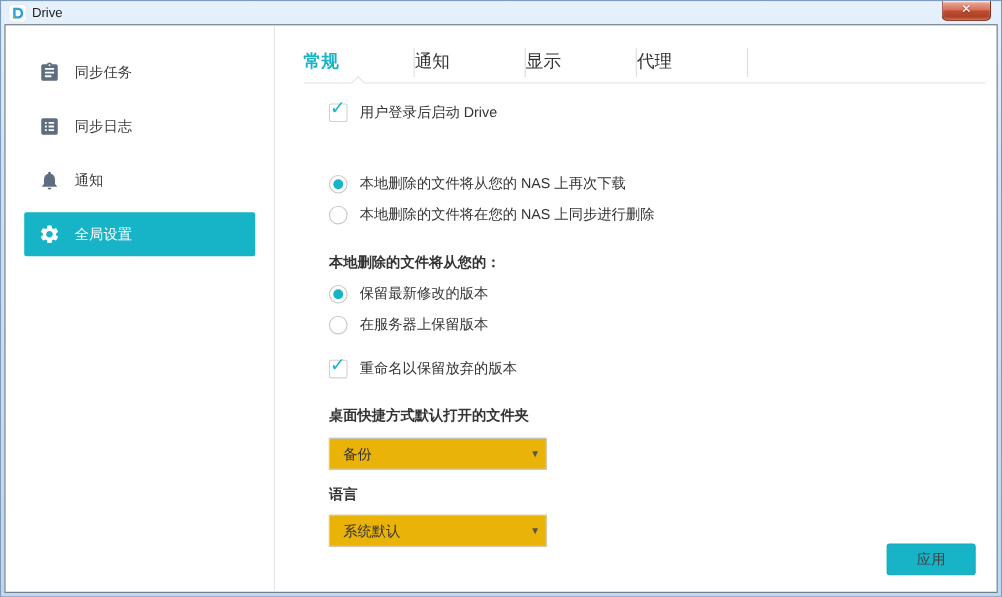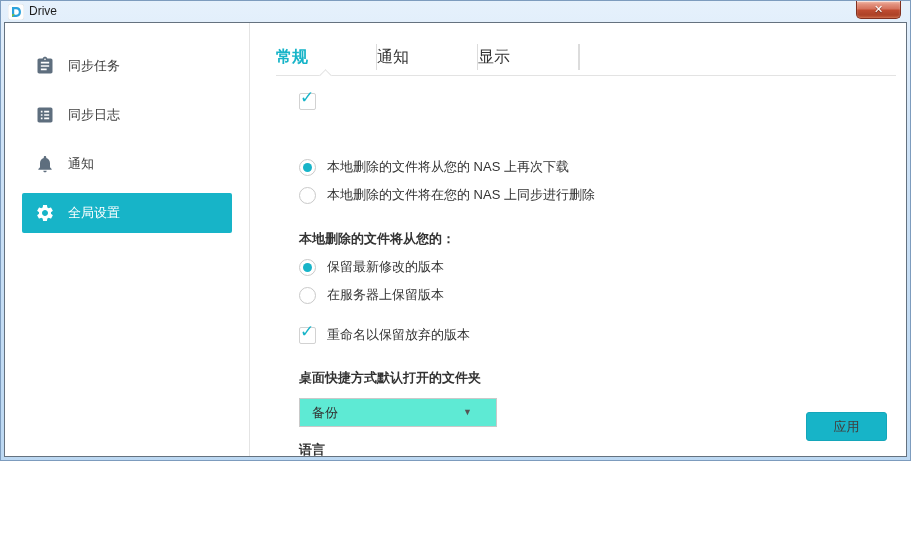--- a/index.html
+++ b/index.html
@@ -4,21 +4,21 @@
 <style>
   * { box-sizing: border-box; margin: 0; padding: 0; }
   body {
     font-family: "Liberation Sans", "DejaVu Sans", sans-serif;
     background: #ffffff;
     -webkit-font-smoothing: antialiased;
   }
   
   .window {
     position: relative;
-    width: 911px; height: 461px;
+    width: 911px; height: 543px;
     border: 1px solid #7d9cbe;
     background: linear-gradient(180deg, #e6f1fc 0%, #cfe3f7 30%, #bcd8f2 100%);
     overflow: hidden;
   }
   .titlebar {
     height: 21px;
     display: flex; align-items: center;
     padding-left: 7px;
     font-size: 12px; color: #1e1e1e;
   }
@@ -95,23 +95,23 @@
   }
   .radio .radio-dot {
     position: absolute; left: 50%; top: 50%; width: 9px; height: 9px;
     margin: -4.5px 0 0 -4.5px; border-radius: 50%; background: var(--accent);
     display: none;
   }
   .radio.selected .radio-dot { display: block; }
   
   .dropdown {
     position: absolute; left: 37px; width: 198px; height: 29px;
-    background: #5eead4; border: 1px solid #c9c9c9;
+    background: #eab308; border: 1px solid #c9c9c9;
     display: flex; align-items: center;
-    padding: 0 24px 0 12px; cursor: pointer;
+    padding: 0 5px 0 12px; cursor: pointer;
   }
   .dropdown .dd-value { flex: 1 1 auto; color: #333; }
   .dropdown .dd-arrow { color: #555; font-size: 9px; line-height: 1; }
   
   .apply-btn {
     position: absolute; right: 19px; bottom: 15px;
     width: 81px; height: 29px;
     background: var(--accent); border: 1px solid #14a6ba; border-radius: 3px;
     color: #404040; font-size: 13px;
     display: flex; align-items: center; justify-content: center;
@@ -176,29 +176,31 @@
     </div>
 
     <div class="main">
       <div class="tabs">
         <div class="tab active">常规</div>
         <div class="tab-sep"></div>
         <div class="tab">通知</div>
         <div class="tab-sep"></div>
         <div class="tab">显示</div>
         <div class="tab-sep"></div>
+        <div class="tab">代理</div>
         <div class="tab-sep"></div>
       </div>
       <div class="tab-notch"></div>
       <div class="tab-underline"></div>
 
       <div class="block" style="top:70px;">
         <span class="checkbox">
           <span class="check-icon">✓</span>
         </span>
+        <span>用户登录后启动 Drive</span>
       </div>
 
       <div class="block" style="top:135px;">
         <span class="radio selected">
           <span class="radio-dot"></span>
         </span>
         <span>本地删除的文件将从您的 NAS 上再次下载</span>
       </div>
       <div class="block" style="top:163px;">
         <span class="radio">

